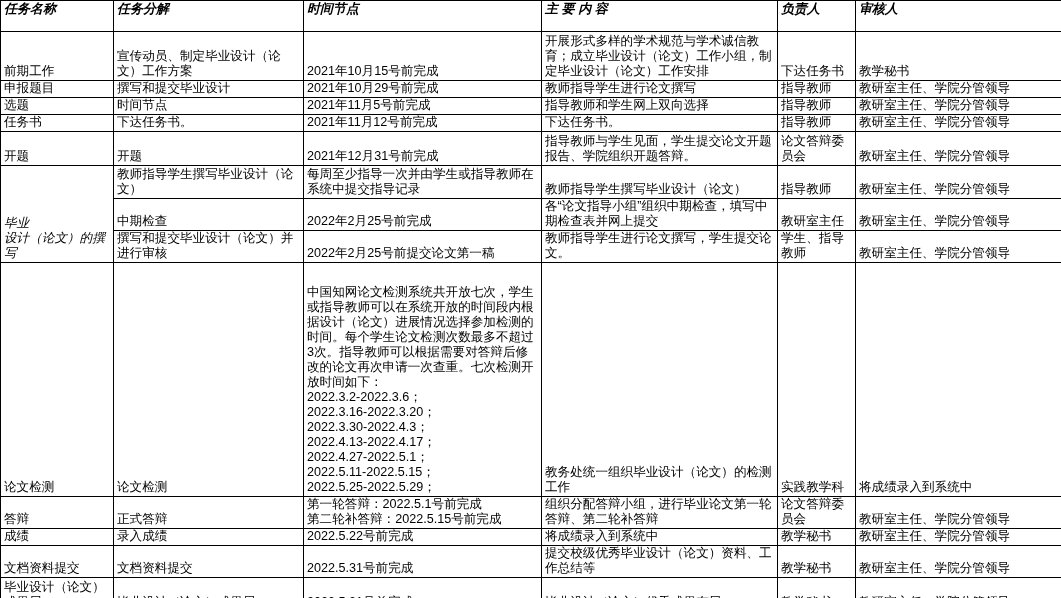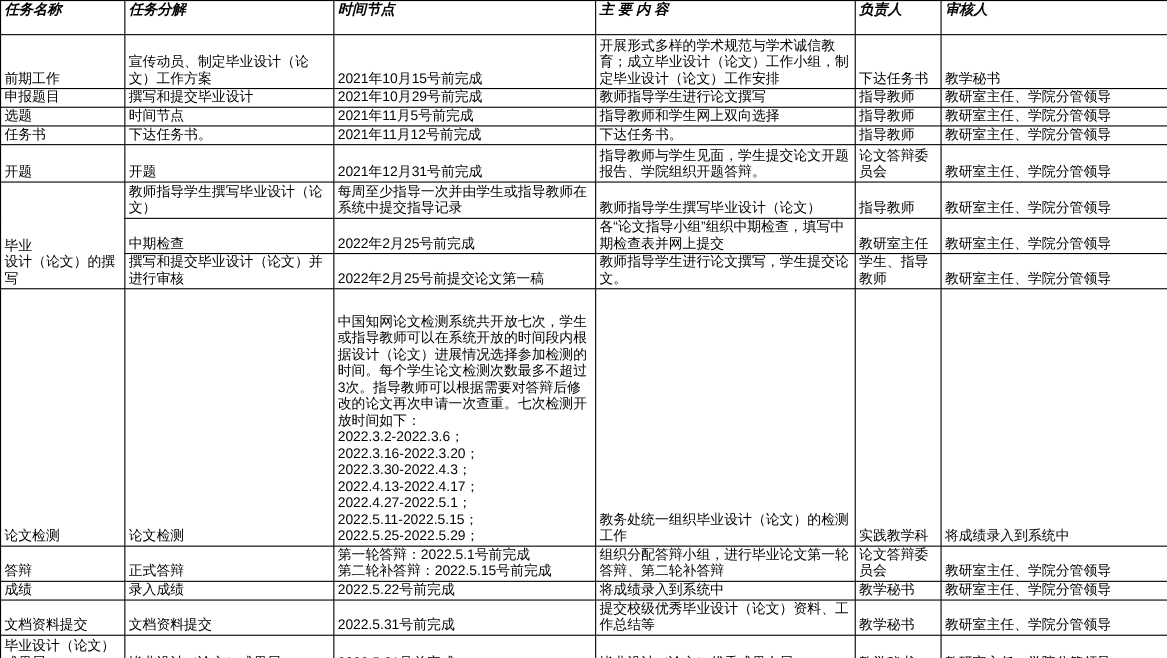--- a/index.html
+++ b/index.html
@@ -25,21 +25,21 @@
   }
   table.sched th{
     font-weight:bold;
     font-size:13px;
     padding-bottom:15px;
     font-style:italic;
   }
   td.t-task{padding-right:14px;margin-left:39px;}
   td.t-content{padding-right:10px;margin-top:13px;}
   td.t-time{padding-right:2px;}
-  td.vmid{vertical-align:middle;}
+  td.vmid{vertical-align:middle;font-style:italic;}
   td.red{color:#ff0000;margin-left:32px;}
 </style>
 </head>
 <body>
 
 <table class="sched">
   <colgroup>
     <col style="width:113px">
     <col style="width:190px">
     <col style="width:238px">

